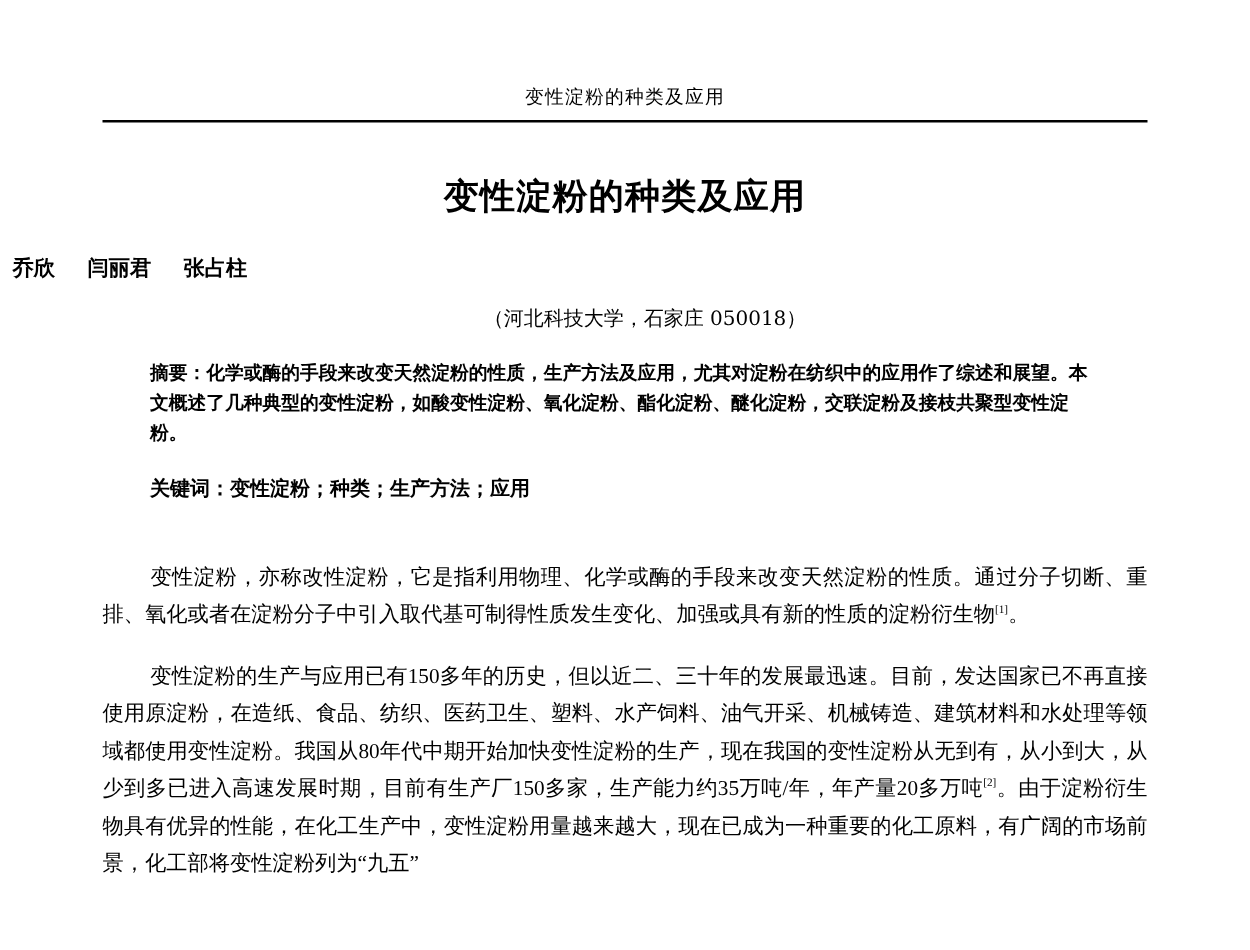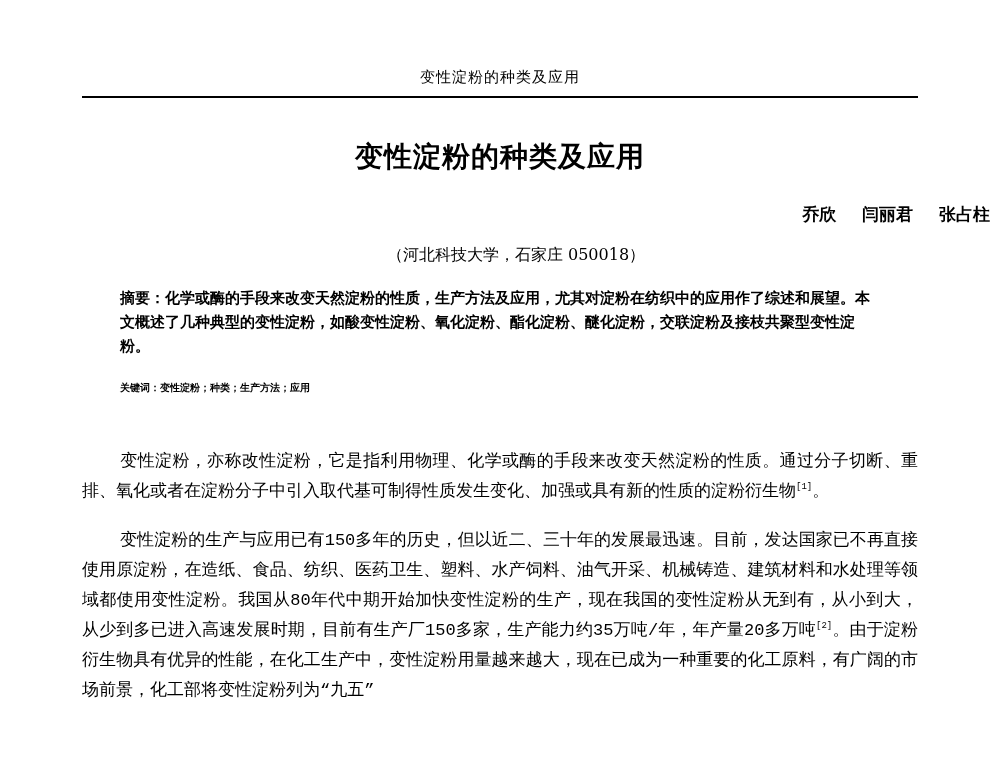--- a/index.html
+++ b/index.html
@@ -1,27 +1,27 @@
 <!DOCTYPE html>
 <html><head>
 <meta charset="utf-8">
 <style>
   html, body { margin:0; padding:0; background:#ffffff; }
   body { width:1000px; height:760px; position:relative; overflow:hidden; color:#000; font-family:"DejaVu Serif", serif; }
   .running-header { position:absolute; left:0; width:1000px; top:68px; text-align:center; font-size:15px; letter-spacing:1px; }
   .header-rule { position:absolute; left:82px; width:836px; top:96px; height:2px; background:#000; }
   .title { position:absolute; left:0; width:1000px; top:138px; text-align:center; font-size:28px; font-weight:bold; letter-spacing:1px; font-family:"DejaVu Sans", sans-serif; }
-  .authors { position:absolute; left:0; width:1000px; top:203px; text-align:right; font-size:17px; font-weight:bold; font-family:"DejaVu Sans", sans-serif; }
+  .authors { position:absolute; left:0; width:1000px; top:203px; text-align:left; font-size:17px; font-weight:bold; font-family:"DejaVu Sans", sans-serif; }
   .authors span { margin:0 10px; }
   .affil { position:absolute; left:0; width:1000px; top:245px; text-align:center; font-size:16px;padding-left:16px; }
   .abstract { position:absolute; left:120px; width:760px; top:286px; font-size:15px; line-height:24px; font-weight:bold; }
   .abstract .lab { font-family:"DejaVu Sans", sans-serif;margin-top:15px; }
-  .keywords { position:absolute; left:120px; width:760px; top:381px; font-size:10px; font-weight:bold; }
+  .keywords { position:absolute; left:120px; width:760px; top:381px; font-size:16px; font-weight:bold; }
   .keywords .lab { font-family:"DejaVu Sans", sans-serif; }
-  .body-text { position:absolute; left:82px; width:836px; font-size:17px; line-height:30px; text-align:justify; font-family:Liberation Mono, monospace; }
+  .body-text { position:absolute; left:82px; width:836px; font-size:17px; line-height:30px; text-align:justify; font-family:Liberation Serif, serif; }
   .p1 { top:447px; }
   .p2 { top:526px; }
   .indent { display:inline-block; width:38px; }
   sup { font-size:9px; vertical-align:7px; line-height:0; }
 </style>
 </head>
 <body>
 
 <div class="running-header">变性淀粉的种类及应用</div>
 <div class="header-rule"></div>

